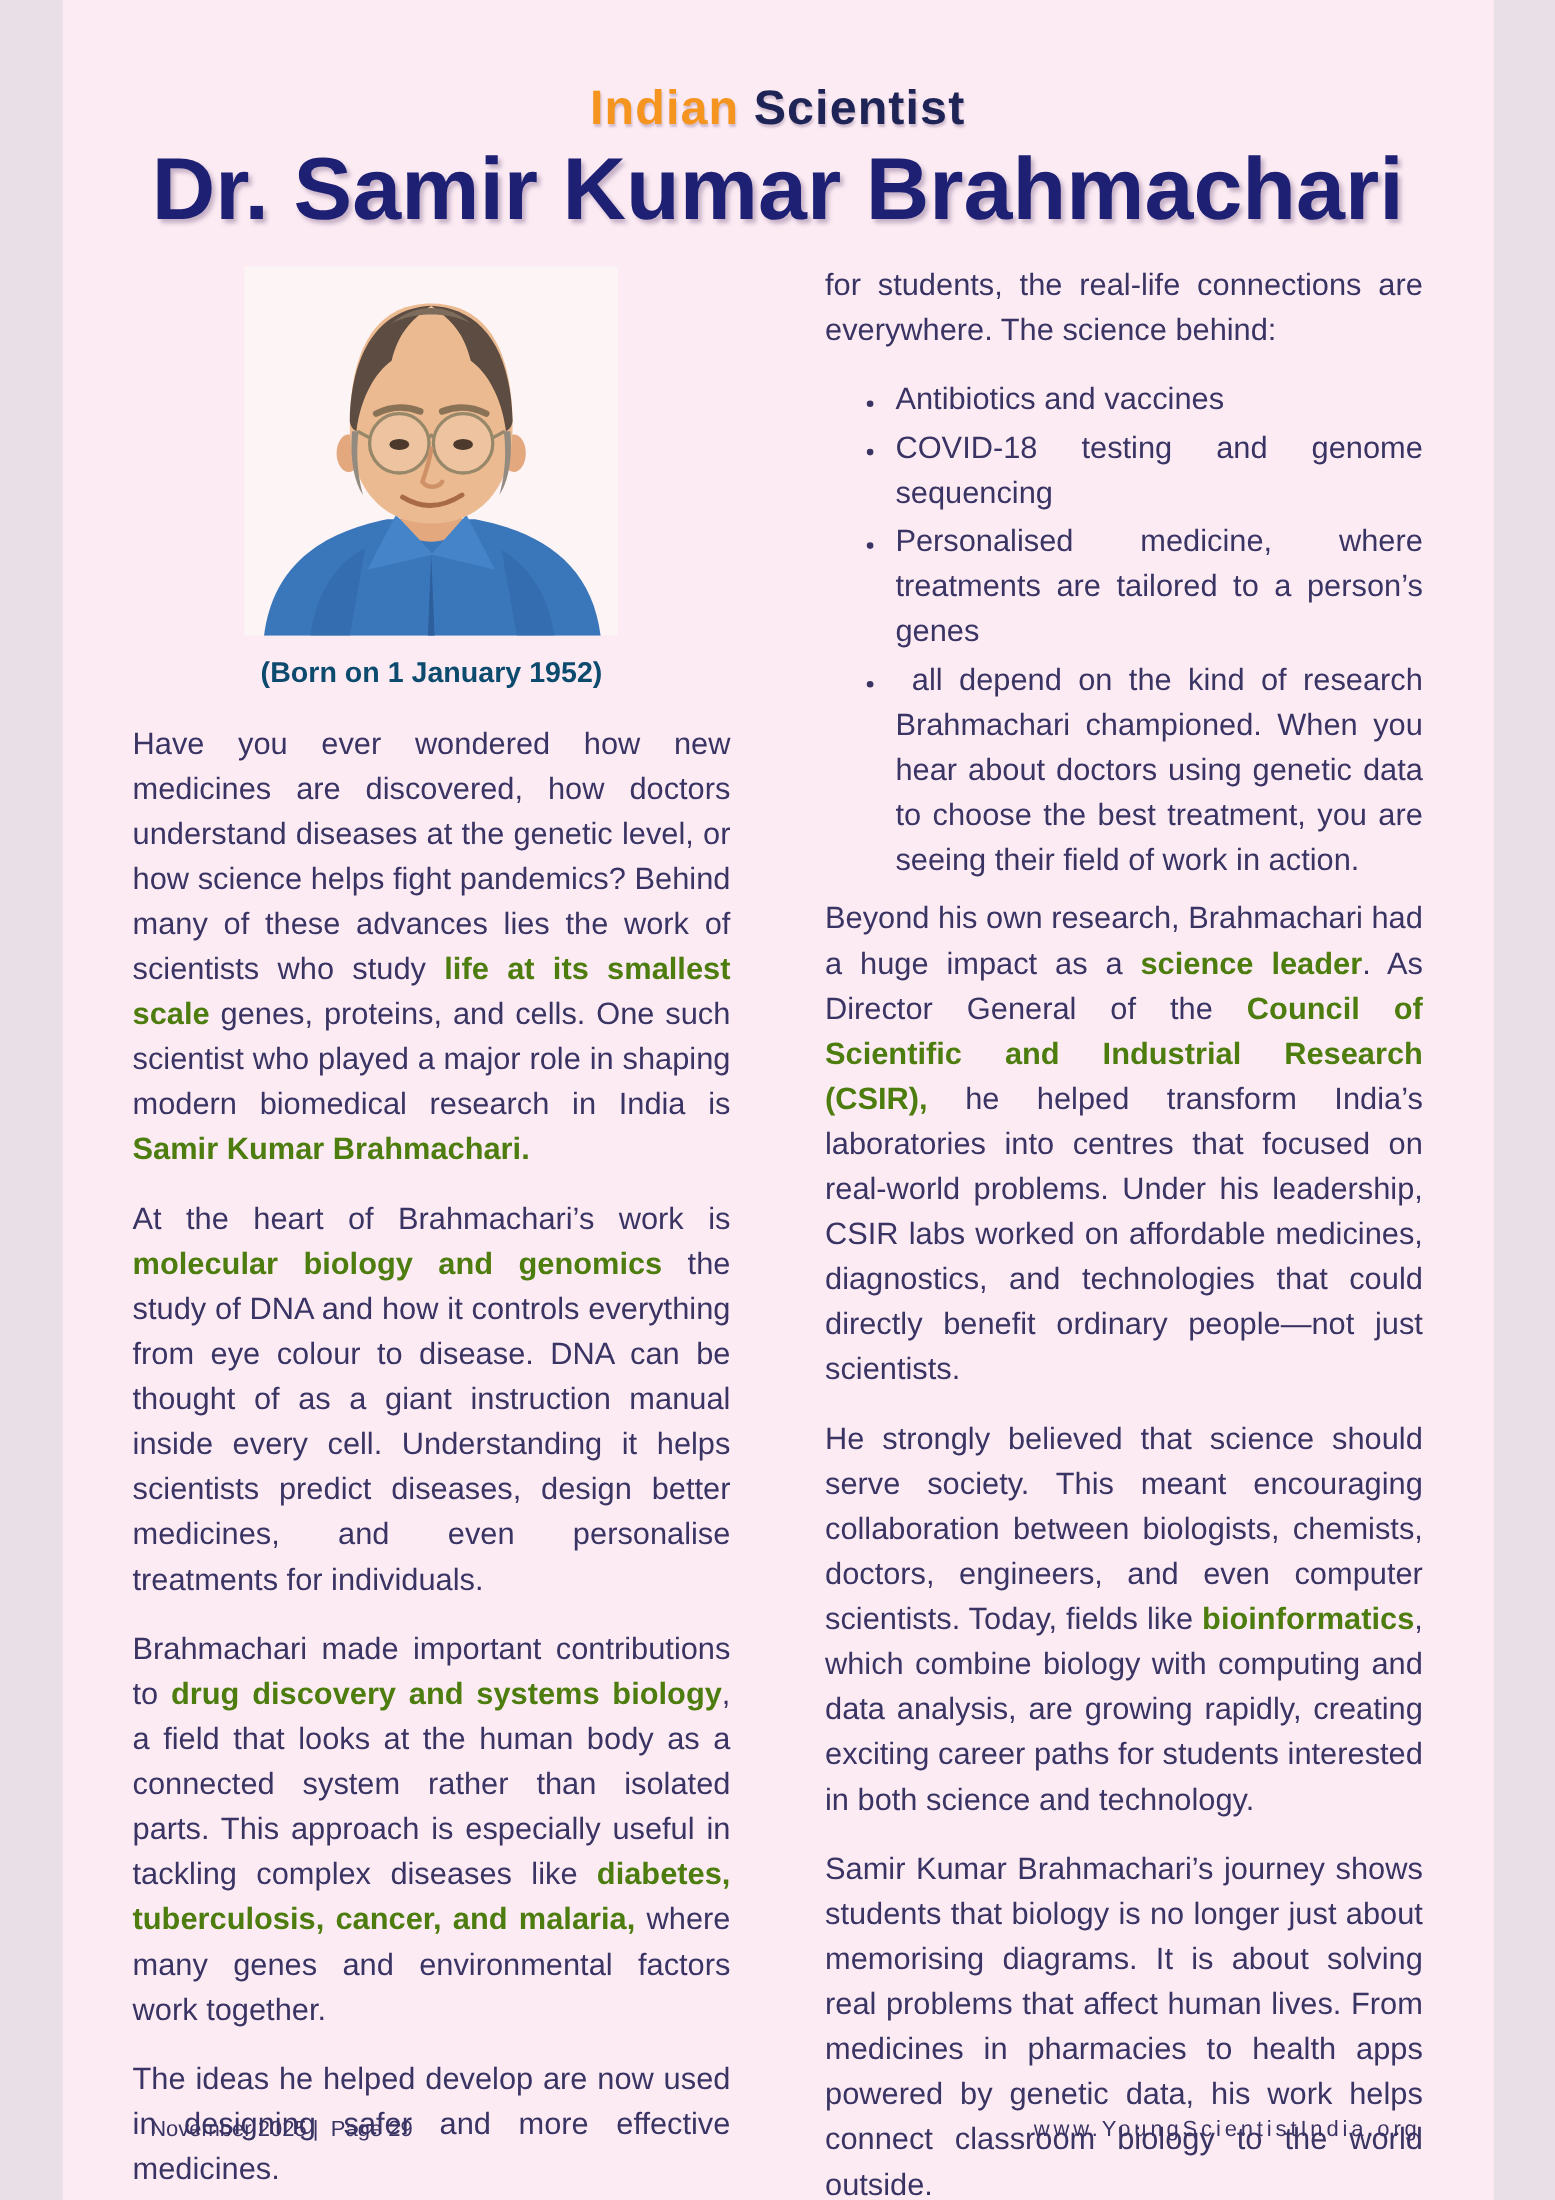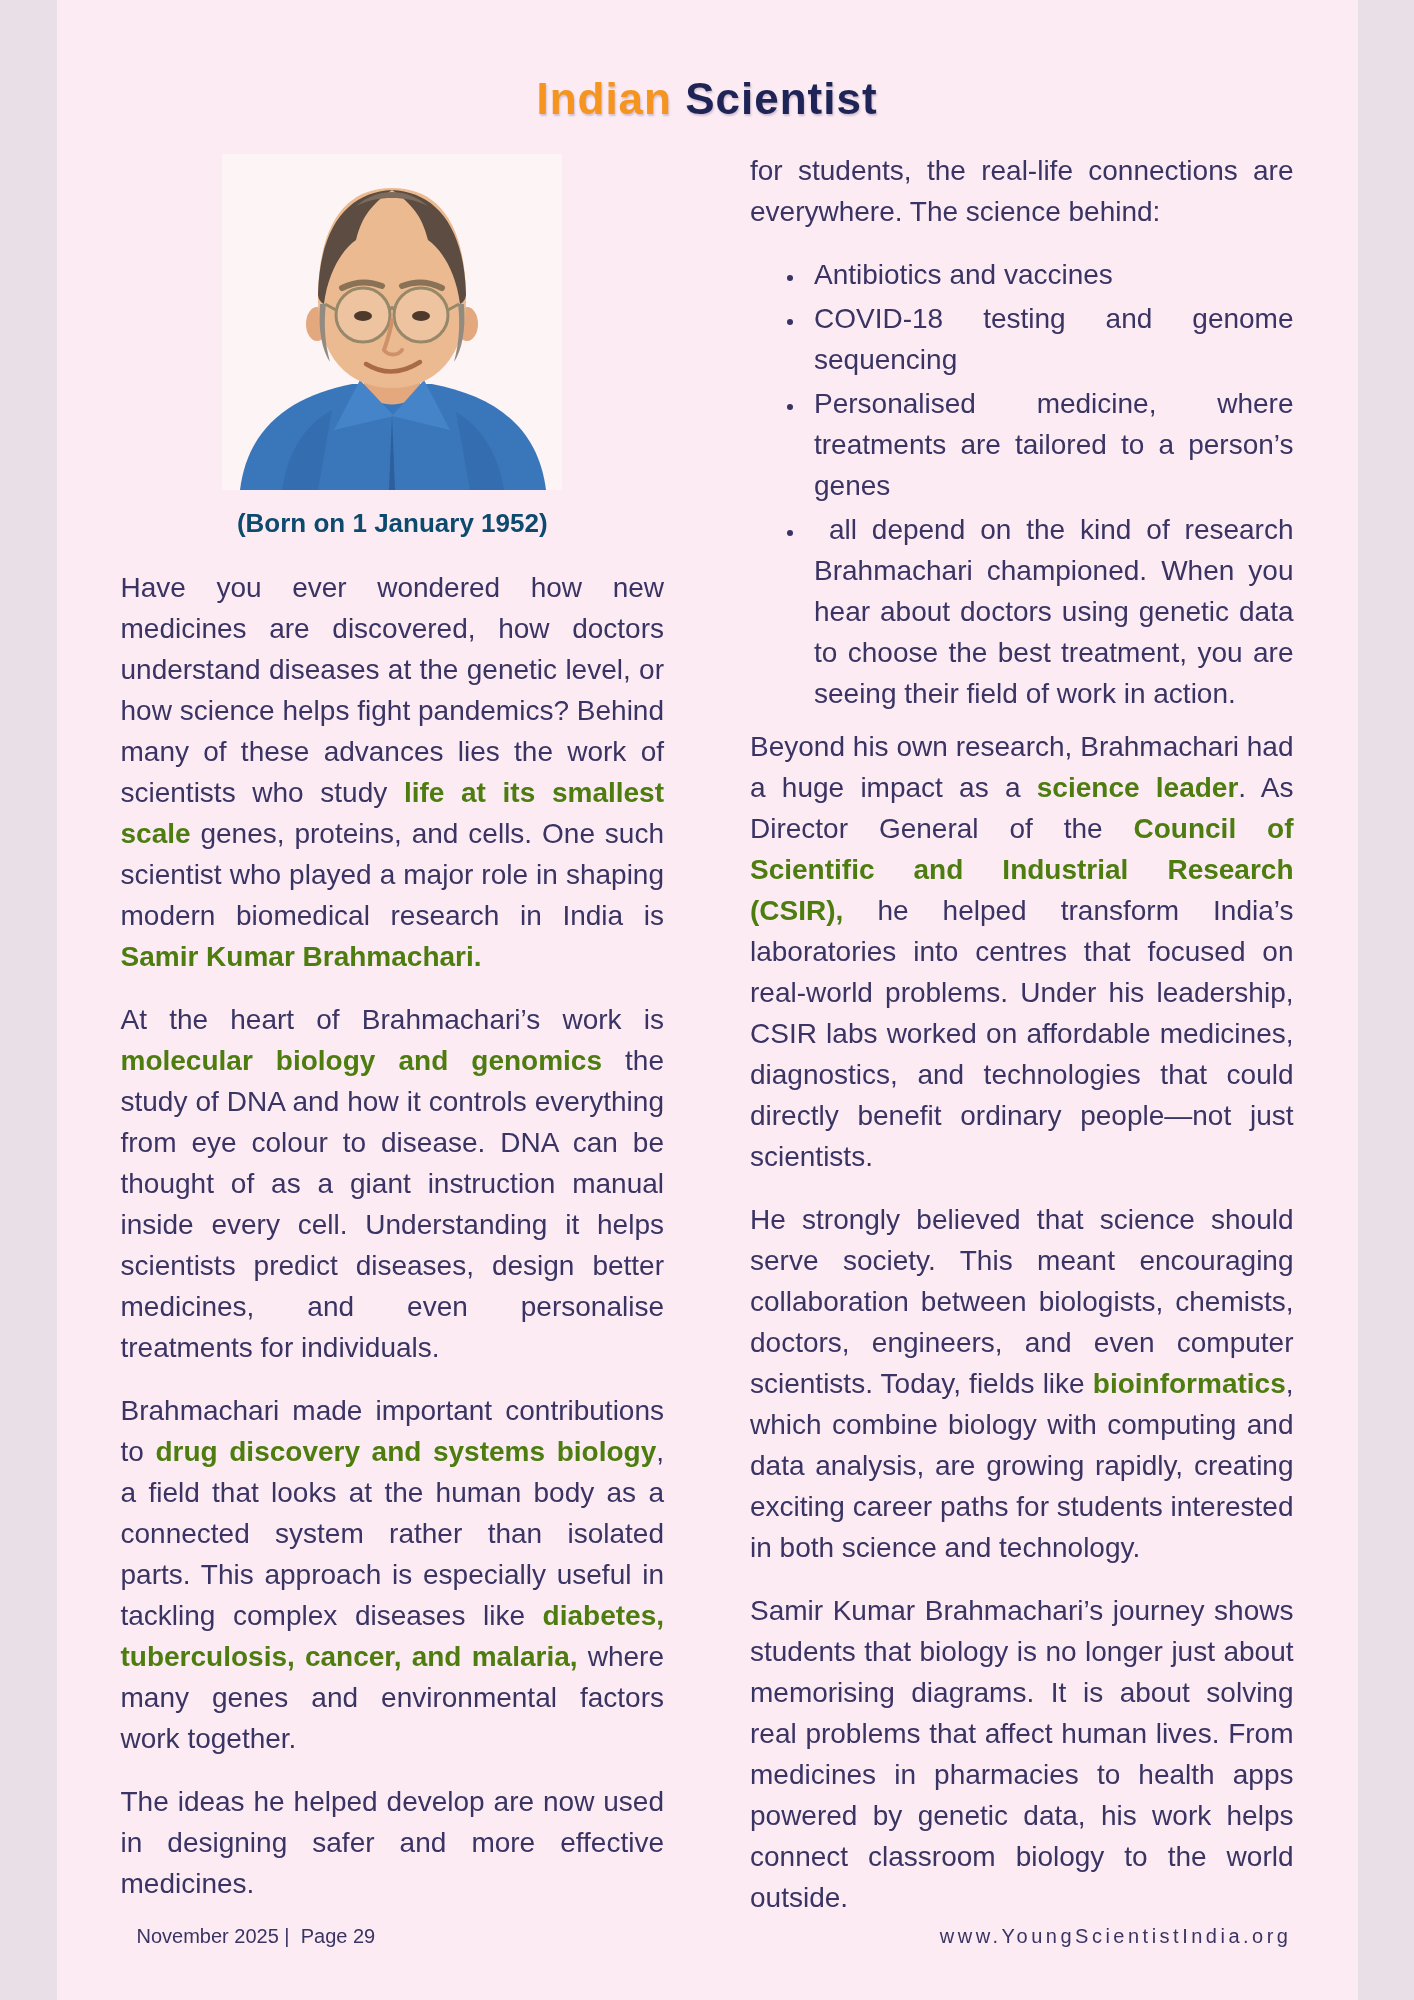--- a/index.html
+++ b/index.html
@@ -82,20 +82,21 @@
 <body>
 
 <div class="page">
 
   <div class="brand">
     <span class="brand-first">Indian</span>
     <span> </span>
     <span class="brand-second">Scientist</span>
   </div>
 
+  <div class="page-title">Dr. Samir Kumar Brahmachari</div>
 
   <div class="columns">
 
     <div class="col">
 
       <div class="photo-wrap">
         <svg class="portrait" viewBox="0 0 340 336" role="img">
           <rect x="0" y="0" width="340" height="336" fill="#fdf4f6"></rect>
 
           <path d="M18 336 C26 272 70 242 130 230 L210 230 C272 242 316 272 324 336 Z" fill="#3a76ba"></path>

